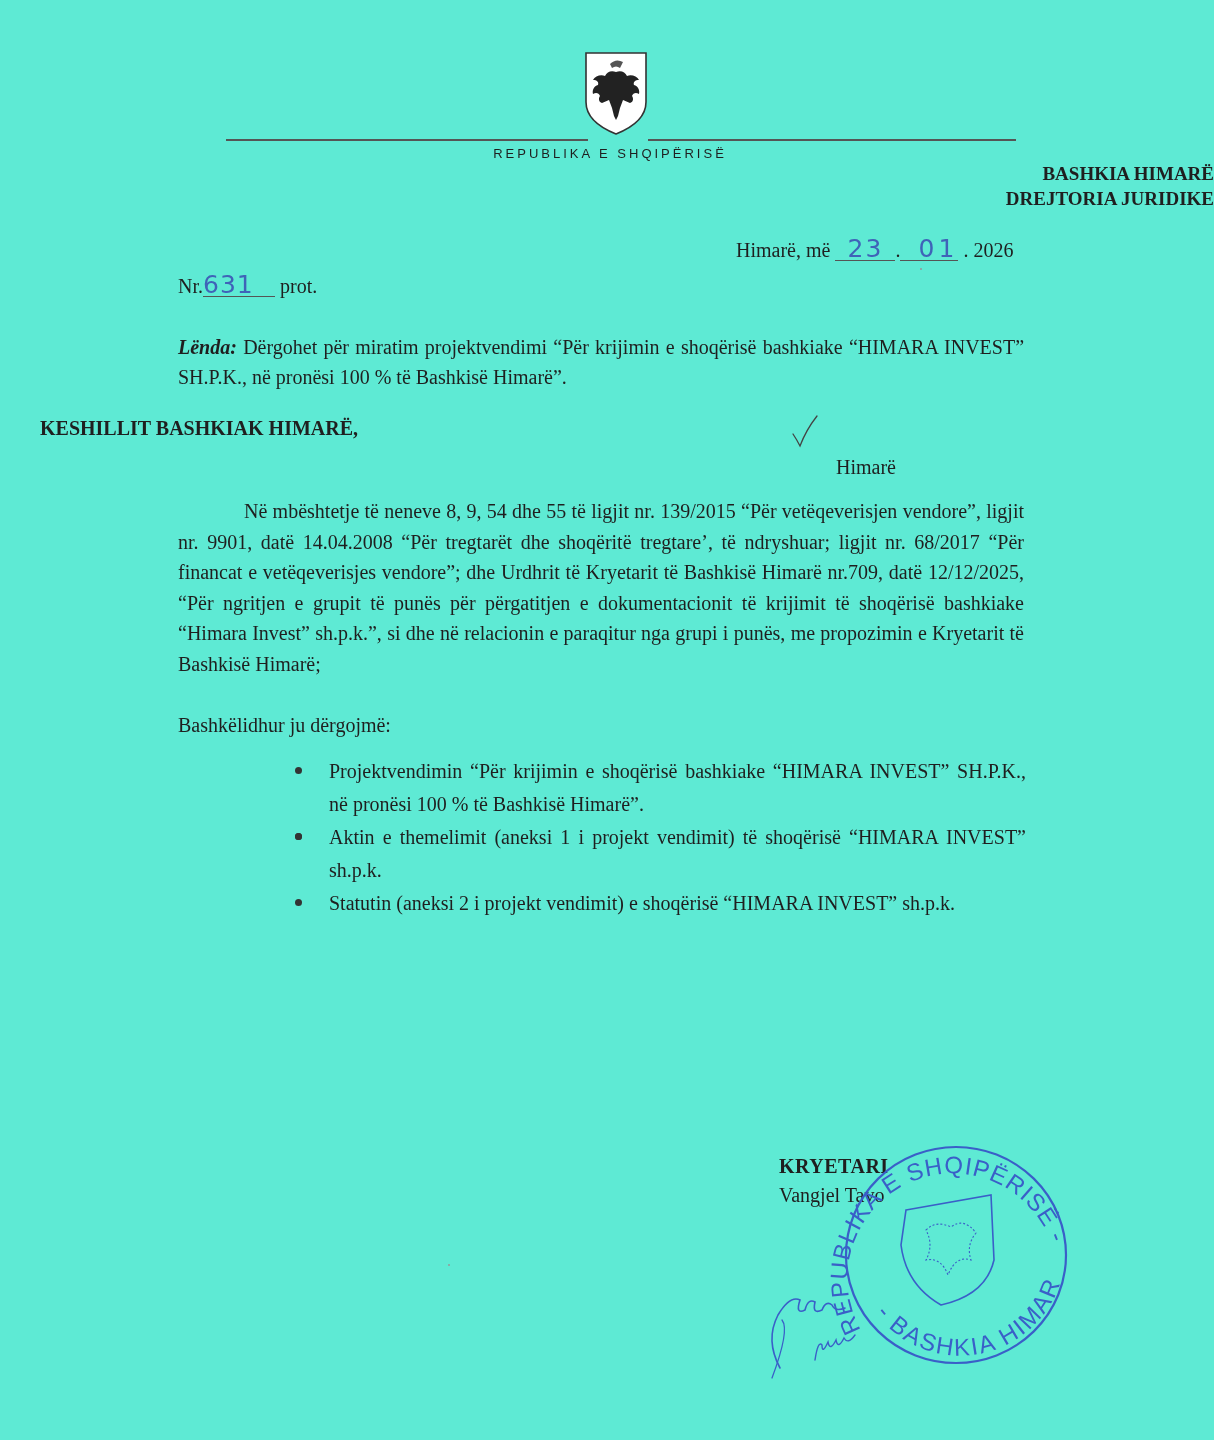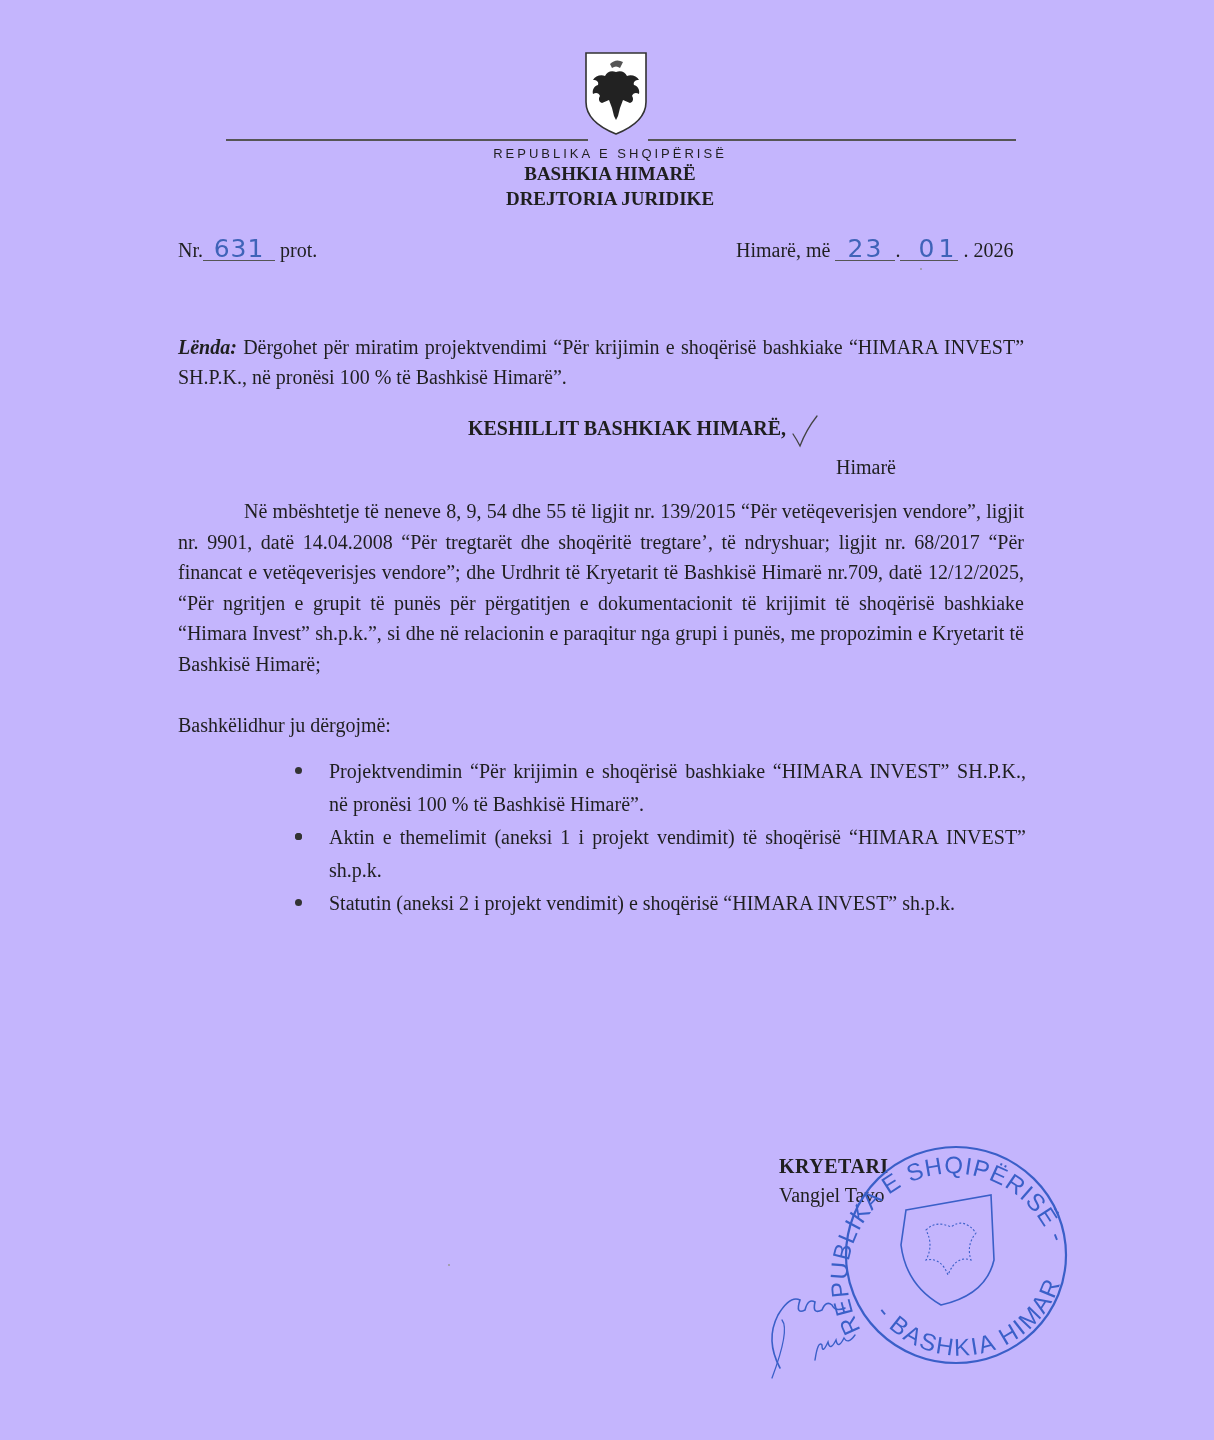--- a/index.html
+++ b/index.html
@@ -12,21 +12,21 @@
       height: 1440px;
       position: relative;
       overflow: hidden;
       font-family: "Liberation Serif", "DejaVu Serif", serif;
       color: #1f1f1f;
     }
     .page {
       position: absolute;
       left: 0; top: 0;
       width: 1214px; height: 1440px;
-      background: #c4b5fd;
+      background: #5eead4;
     }
     
     .emblem {
       position: absolute;
       left: 583px; top: 50px;
       width: 66px; height: 86px;
     }
     .header-rule {
       position: absolute;
       top: 139px;
@@ -42,21 +42,21 @@
       text-align: center;
       font-family: "Liberation Sans", "DejaVu Sans", sans-serif;
       font-size: 13px;
       letter-spacing: 3px;
       padding-left: 6px;
       box-sizing: border-box;
     }
     .hdr-bashkia, .hdr-drejtoria {
       position: absolute;
       left: 0; width: 1214px;
-      text-align: center;
+      text-align: right;
       font-weight: bold;
       font-size: 19px;
       padding-left: 6px;
       box-sizing: border-box;
     }
     .hdr-bashkia { top: 163px; }
     .hdr-drejtoria { top: 188px; }
 
     .ref-line {
       position: absolute;
@@ -68,39 +68,39 @@
     .hand {
       color: #3f63b8;
       font-family: "DejaVu Sans", sans-serif;
       font-size: 25px;
       font-weight: normal;
       display: inline-block;
       border-bottom: 1.5px solid #555;
       line-height: 22px;
       vertical-align: baseline;
     }
-    .hand.num { width: 72px; text-align: center; letter-spacing: 1px; }
+    .hand.num { width: 72px; text-align: left; letter-spacing: 1px; margin-top: 36px; }
     .hand.day { width: 60px; text-align: center; letter-spacing: 2px; }
     .hand.month { width: 58px; text-align: right; letter-spacing: 4px; }
 
     .subject {
       position: absolute;
       left: 178px; top: 332px;
       width: 846px;
       font-size: 20px;
       line-height: 30px;
       text-align: justify;
     }
     .subject .label { font-style: italic; font-weight: bold; }
 
     .addressee {
       position: absolute;
       left: 0; width: 1214px;
       top: 417px;
-      text-align: center;
+      text-align: left;
       font-weight: bold;
       font-size: 20px;
       padding-left: 40px;
       box-sizing: border-box;
     }
     .checkmark {
       position: absolute;
       left: 790px; top: 412px;
       width: 30px; height: 38px;
     }

